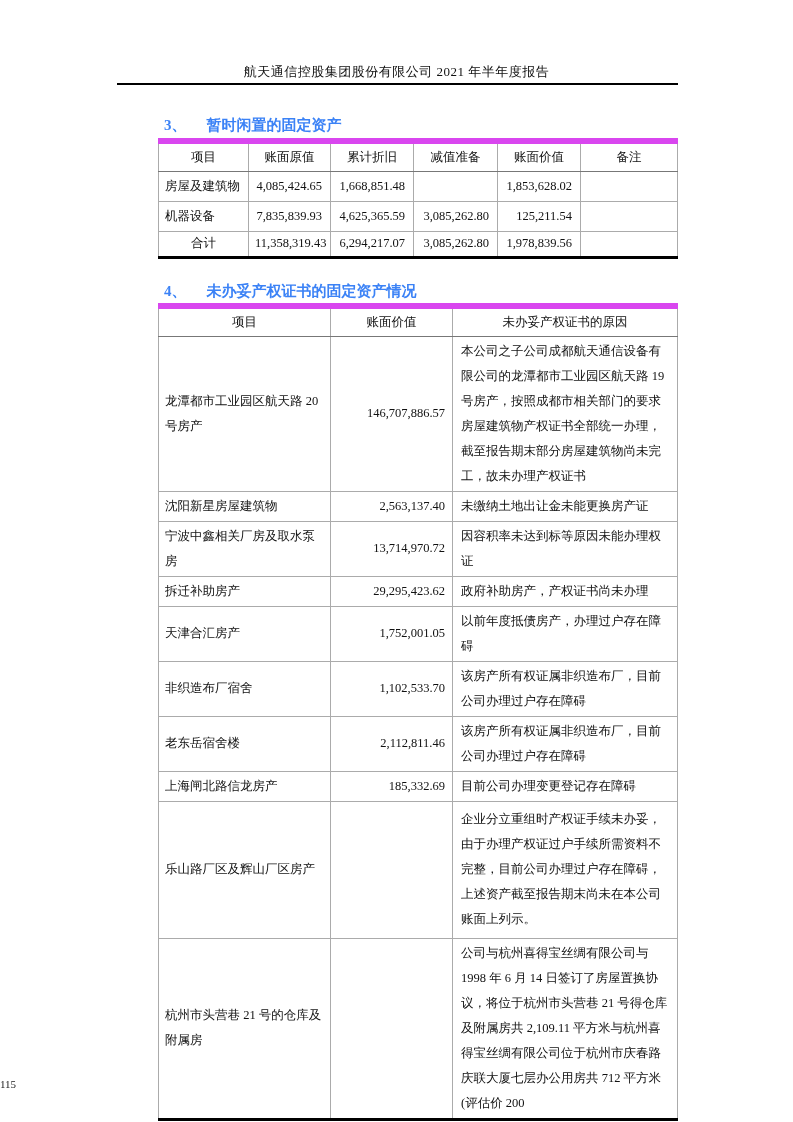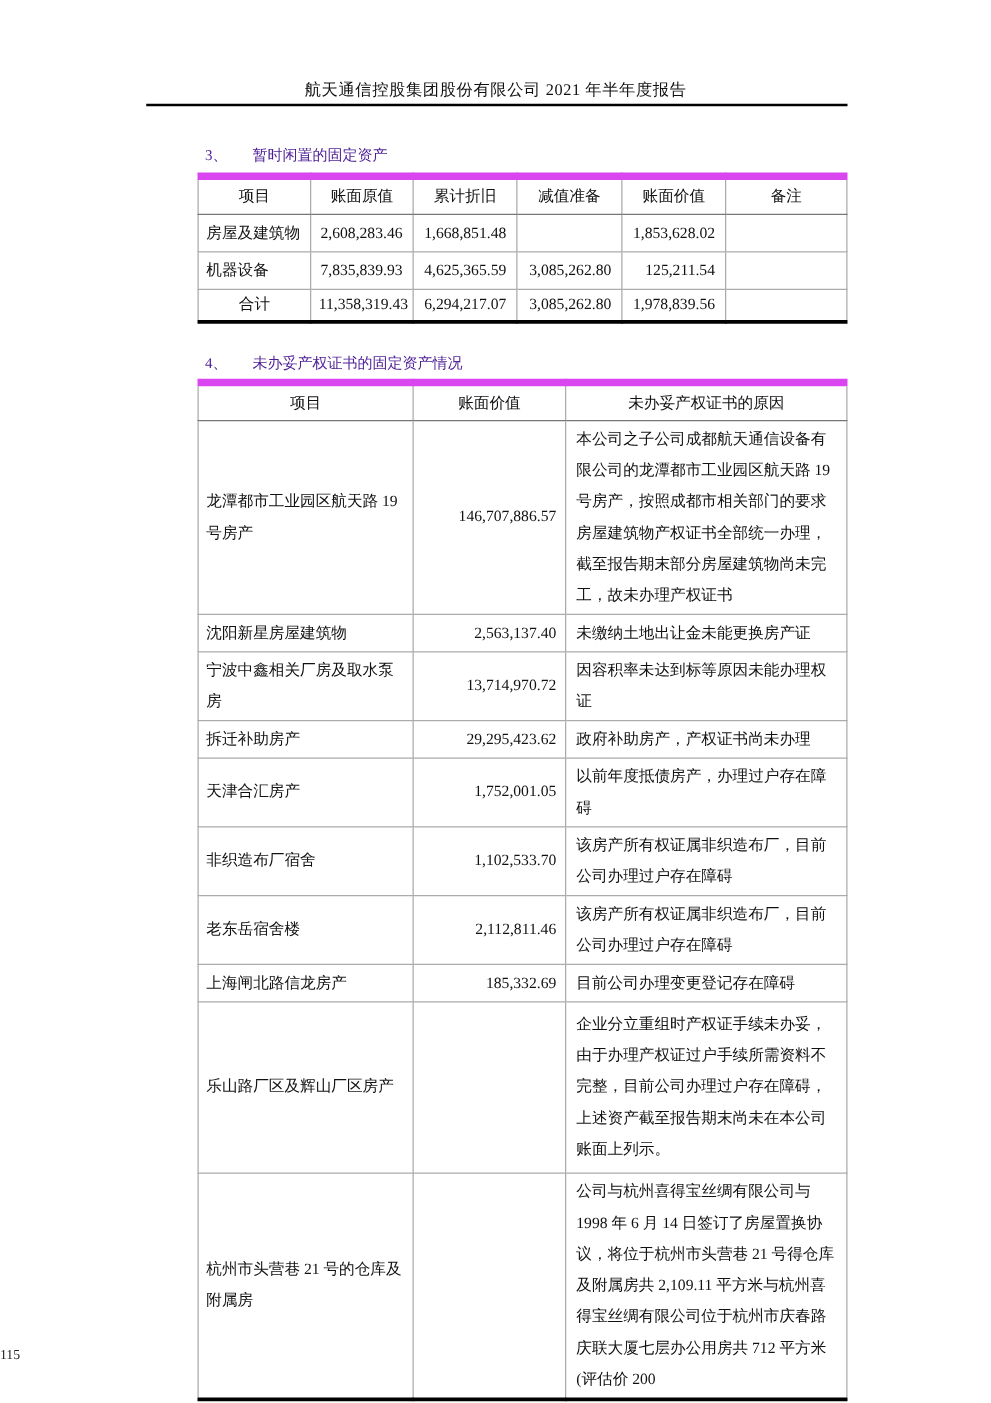--- a/index.html
+++ b/index.html
@@ -17,21 +17,21 @@
     text-align:center;
     font-size:13px; letter-spacing:0.5px;
     color:#111;
   }
   .doc-header-rule {
     position:absolute; top:71px; left:117px; width:561px; height:2px;
     background:#000;
   }
   .section-heading {
     position:absolute;
-    font-weight:normal; font-size:12px; color:#4c1d95;
+    font-weight:bold; font-size:15px; color:#3b82f6;
     white-space:nowrap;
   }
   .section-heading .sec-num { display:inline-block; }
   .section-heading .sec-title { display:inline-block; margin-left:20px; }
   #sec3-heading { top:104px; left:164px; }
   #sec4-heading { top:270px; left:164px; }
 
   table {
     position:absolute;
     border-collapse:collapse;
@@ -103,21 +103,21 @@
         <th>账面原值</th>
         <th>累计折旧</th>
         <th>减值准备</th>
         <th>账面价值</th>
         <th>备注</th>
       </tr>
     </thead>
     <tbody>
       <tr>
         <td class="c-item">房屋及建筑物</td>
-        <td class="c-num">2,608,283.46</td>
+        <td class="c-num">4,085,424.65</td>
         <td class="c-num">1,668,851.48</td>
         <td class="c-num"></td>
         <td class="c-num">1,853,628.02</td>
         <td class="c-num"></td>
       </tr>
       <tr>
         <td class="c-item">机器设备</td>
         <td class="c-num">7,835,839.93</td>
         <td class="c-num">4,625,365.59</td>
         <td class="c-num">3,085,262.80</td>
@@ -147,21 +147,21 @@
     </colgroup>
     <thead>
       <tr>
         <th>项目</th>
         <th>账面价值</th>
         <th>未办妥产权证书的原因</th>
       </tr>
     </thead>
     <tbody>
       <tr style="height:155px">
-        <td class="c-item">龙潭都市工业园区航天路 19 号房产</td>
+        <td class="c-item">龙潭都市工业园区航天路 20 号房产</td>
         <td class="c-value">146,707,886.57</td>
         <td class="c-reason">本公司之子公司成都航天通信设备有限公司的龙潭都市工业园区航天路 19 号房产，按照成都市相关部门的要求房屋建筑物产权证书全部统一办理，截至报告期末部分房屋建筑物尚未完工，故未办理产权证书</td>
       </tr>
       <tr style="height:28px">
         <td class="c-item">沈阳新星房屋建筑物</td>
         <td class="c-value">2,563,137.40</td>
         <td class="c-reason">未缴纳土地出让金未能更换房产证</td>
       </tr>
       <tr style="height:28px">
         <td class="c-item">宁波中鑫相关厂房及取水泵房</td>

